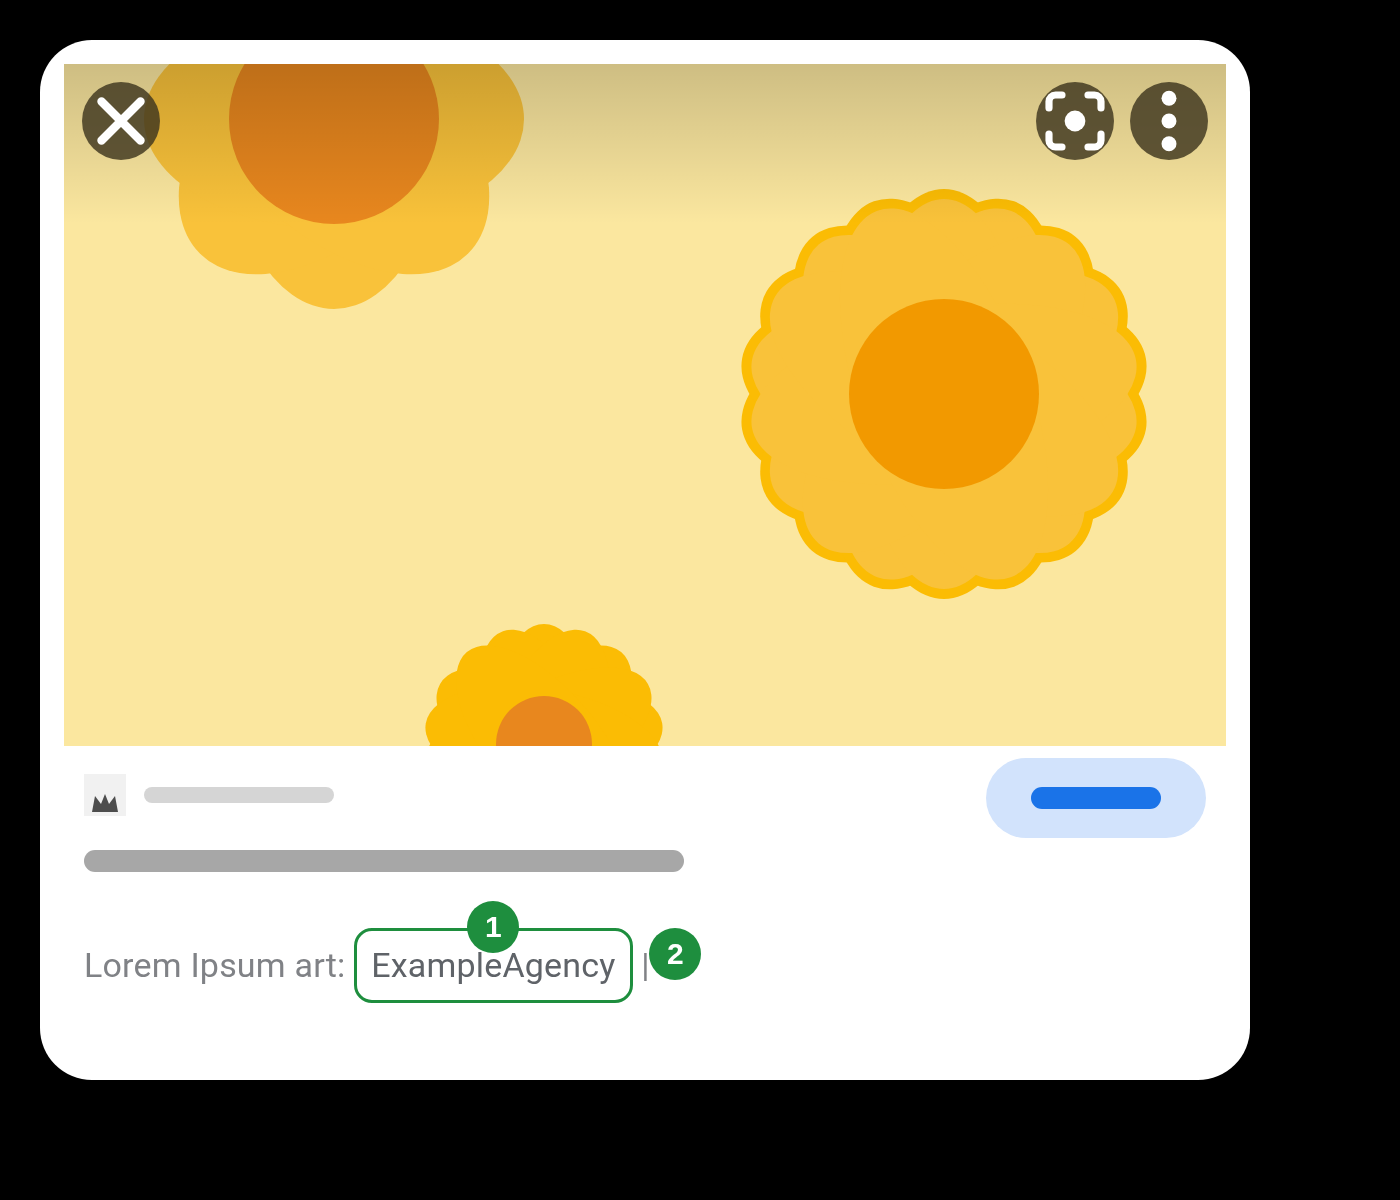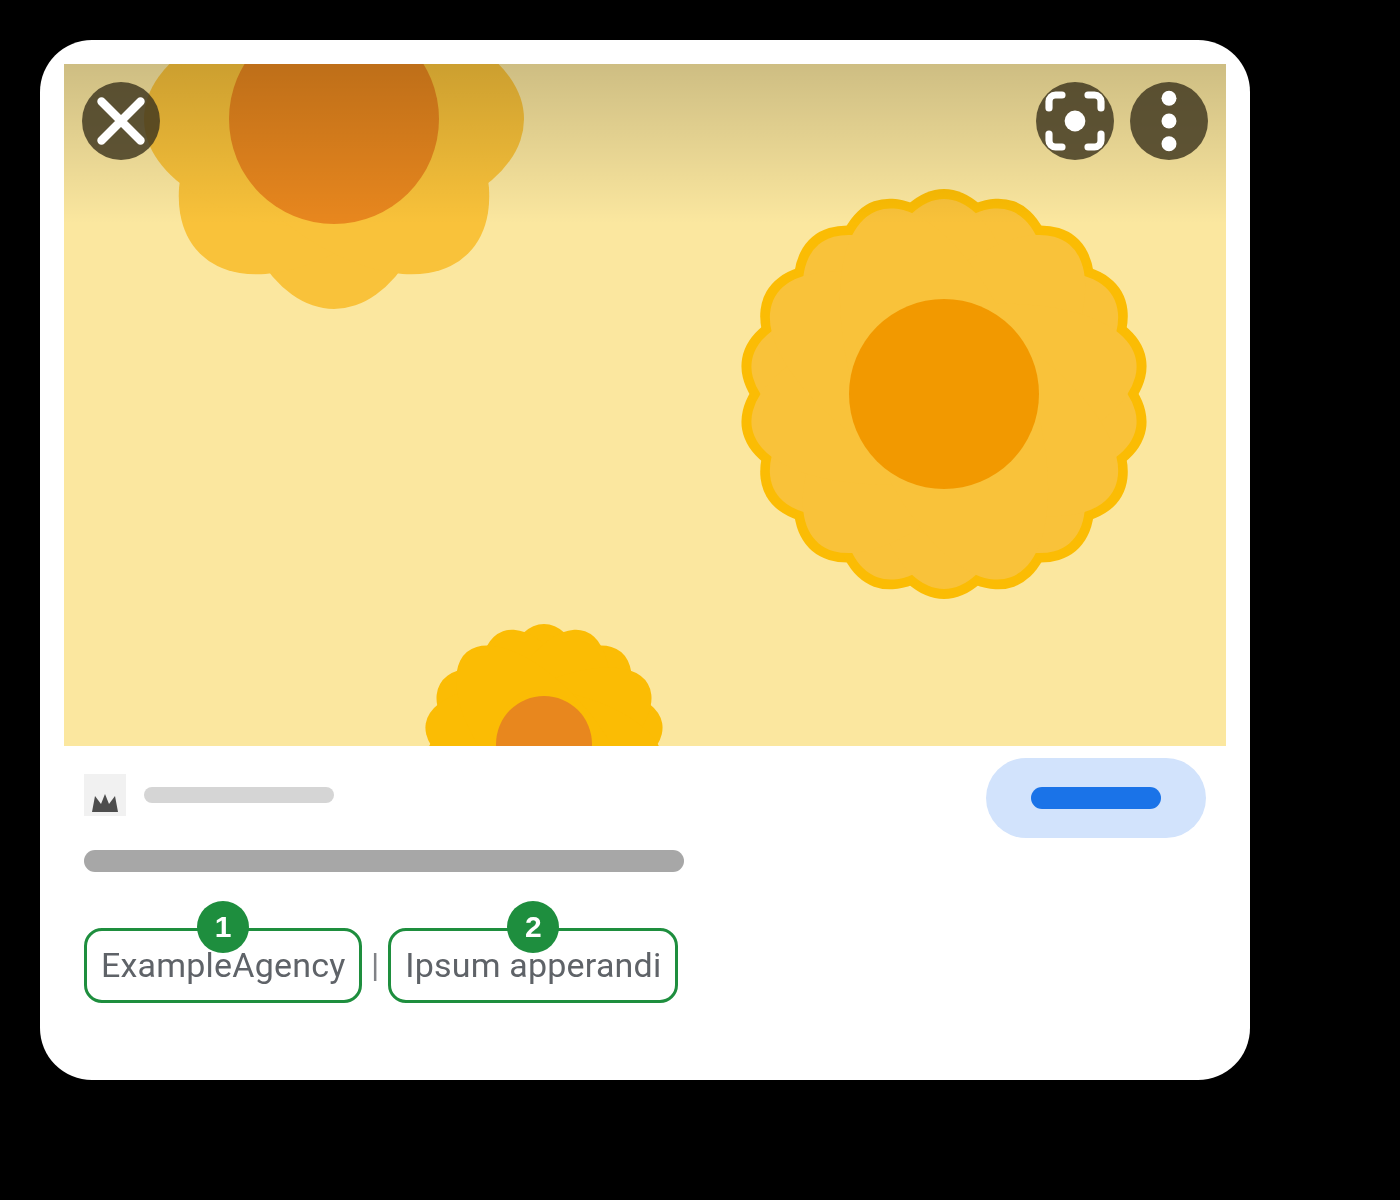--- a/index.html
+++ b/index.html
@@ -127,25 +127,25 @@
       <div class="ph1"></div>
     </div>
     <div class="ph2"></div>
     <div class="pill">
       <div class="inner"></div>
     </div>
   </div>
 
   <div class="credits">
     <div class="line">
+      <span>Lorem Ipsum art:</span>
       <span class="callout">
         <span class="badge">1</span>
         <span>ExampleAgency</span>
       </span>
       <span>|</span>
       <span class="callout">
         <span class="badge">2</span>
-        <span>Ipsum apperandi</span>
       </span>
     </div>
   </div>
 
 </div>
 
 </body></html>

